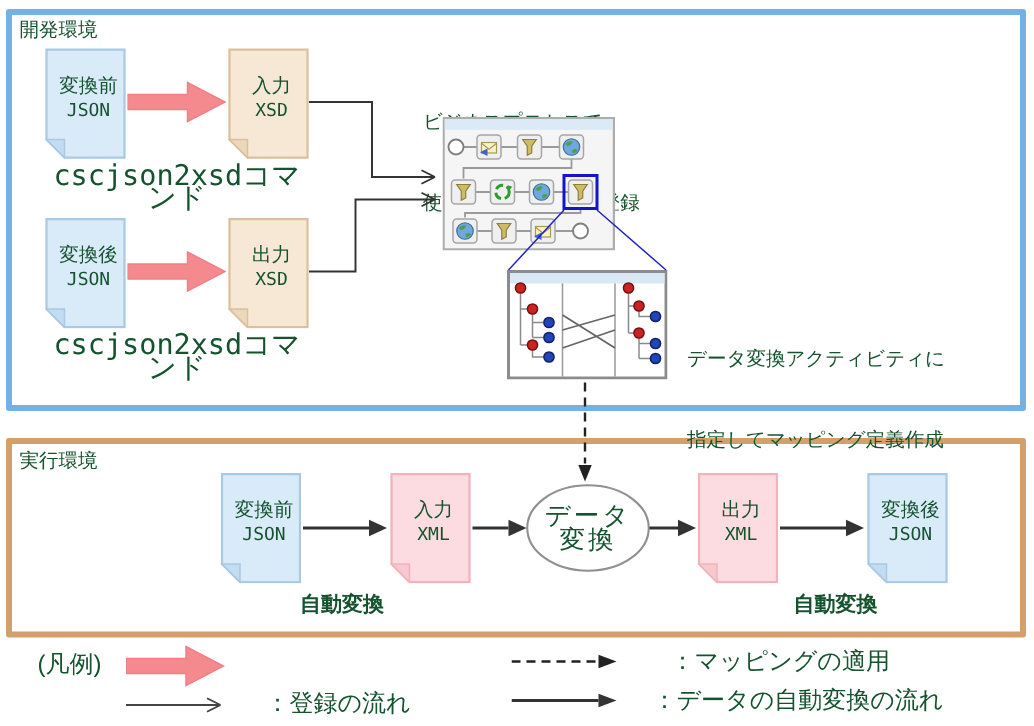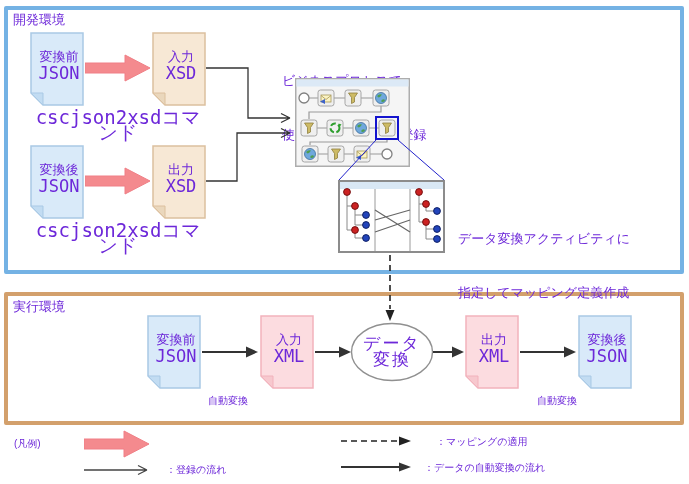--- a/index.html
+++ b/index.html
@@ -1,50 +1,50 @@
 <!DOCTYPE html>
 <html><head>
 <meta charset="utf-8">
 <style>
   html,body{margin:0;padding:0;background:#fff;}
   #canvas{
     position:relative;width:689px;height:484px;background:#fff;overflow:hidden;
-    font-family:"Liberation Sans","DejaVu Sans",sans-serif;color:#6d28d9;
+    font-family:"Liberation Sans","DejaVu Sans",sans-serif;color:#14532d;
   }
   .abs{position:absolute;}
   .envbox{position:absolute;background:#fff;box-sizing:border-box;border-radius:2px;}
   .devbox{left:4px;top:6px;width:680px;height:268px;border:4px solid #74B2E4;}
   .runbox{left:4px;top:292px;width:680px;height:133px;border:4px solid #D3A06C;}
   .envtitle{position:absolute;font-size:13px;line-height:15px;}
   .doc{position:absolute;width:54px;height:74px;}
   .doc svg{position:absolute;left:0;top:0;}
   .doc .doc-text{
     position:absolute;left:4px;right:0;top:8px;bottom:16px;
     display:flex;flex-direction:column;align-items:center;justify-content:center;gap:2px;
     font-size:13px;line-height:15px;text-align:center;
   }
-  .doc .line2{font-family:"DejaVu Sans Mono",monospace;font-size:17px;}
+  .doc .line2{font-family:"DejaVu Sans Mono",monospace;font-size:12px;}
   .doc.blue .doc-body{fill:#D9EAF9;stroke:#A9C9E5;}
   .doc.blue .doc-fold{fill:#C2DCF2;stroke:#A9C9E5;}
   .doc.tan .doc-body{fill:#F7E8D5;stroke:#DCC09E;}
   .doc.tan .doc-fold{fill:#EAD7BC;stroke:#DCC09E;}
   .doc.pink .doc-body{fill:#FCDCE0;stroke:#F2B2BC;}
   .doc.pink .doc-fold{fill:#F7C8CE;stroke:#F2B2BC;}
   .cmdlabel{
     position:absolute;width:180px;text-align:center;
     font-family:"DejaVu Sans Mono",monospace;font-size:19px;line-height:15px;
   }
   .note{position:absolute;font-size:13px;line-height:18px;white-space:pre;}
-  .autolabel{position:absolute;width:90px;text-align:center;font-size:10px;}
+  .autolabel{position:absolute;width:90px;text-align:center;font-size:14px;font-weight:bold;}
   .proc-text{
     position:absolute;left:350px;top:322px;width:84px;height:60px;
     display:flex;flex-direction:column;align-items:center;justify-content:center;
     font-size:17px;line-height:16px;letter-spacing:2px;
   }
-  .legend-text{position:absolute;font-size:10px;line-height:15px;white-space:pre;}
+  .legend-text{position:absolute;font-size:16px;line-height:15px;white-space:pre;margin-left:11px;}
   svg{display:block;}
   .overlay{position:absolute;left:0;top:0;pointer-events:none;}
 </style>
 </head>
 <body>
 
 <div id="canvas">
 
   <div class="envbox devbox"></div>
   <div class="envtitle" style="left:13px;top:12px;">開発環境</div>

